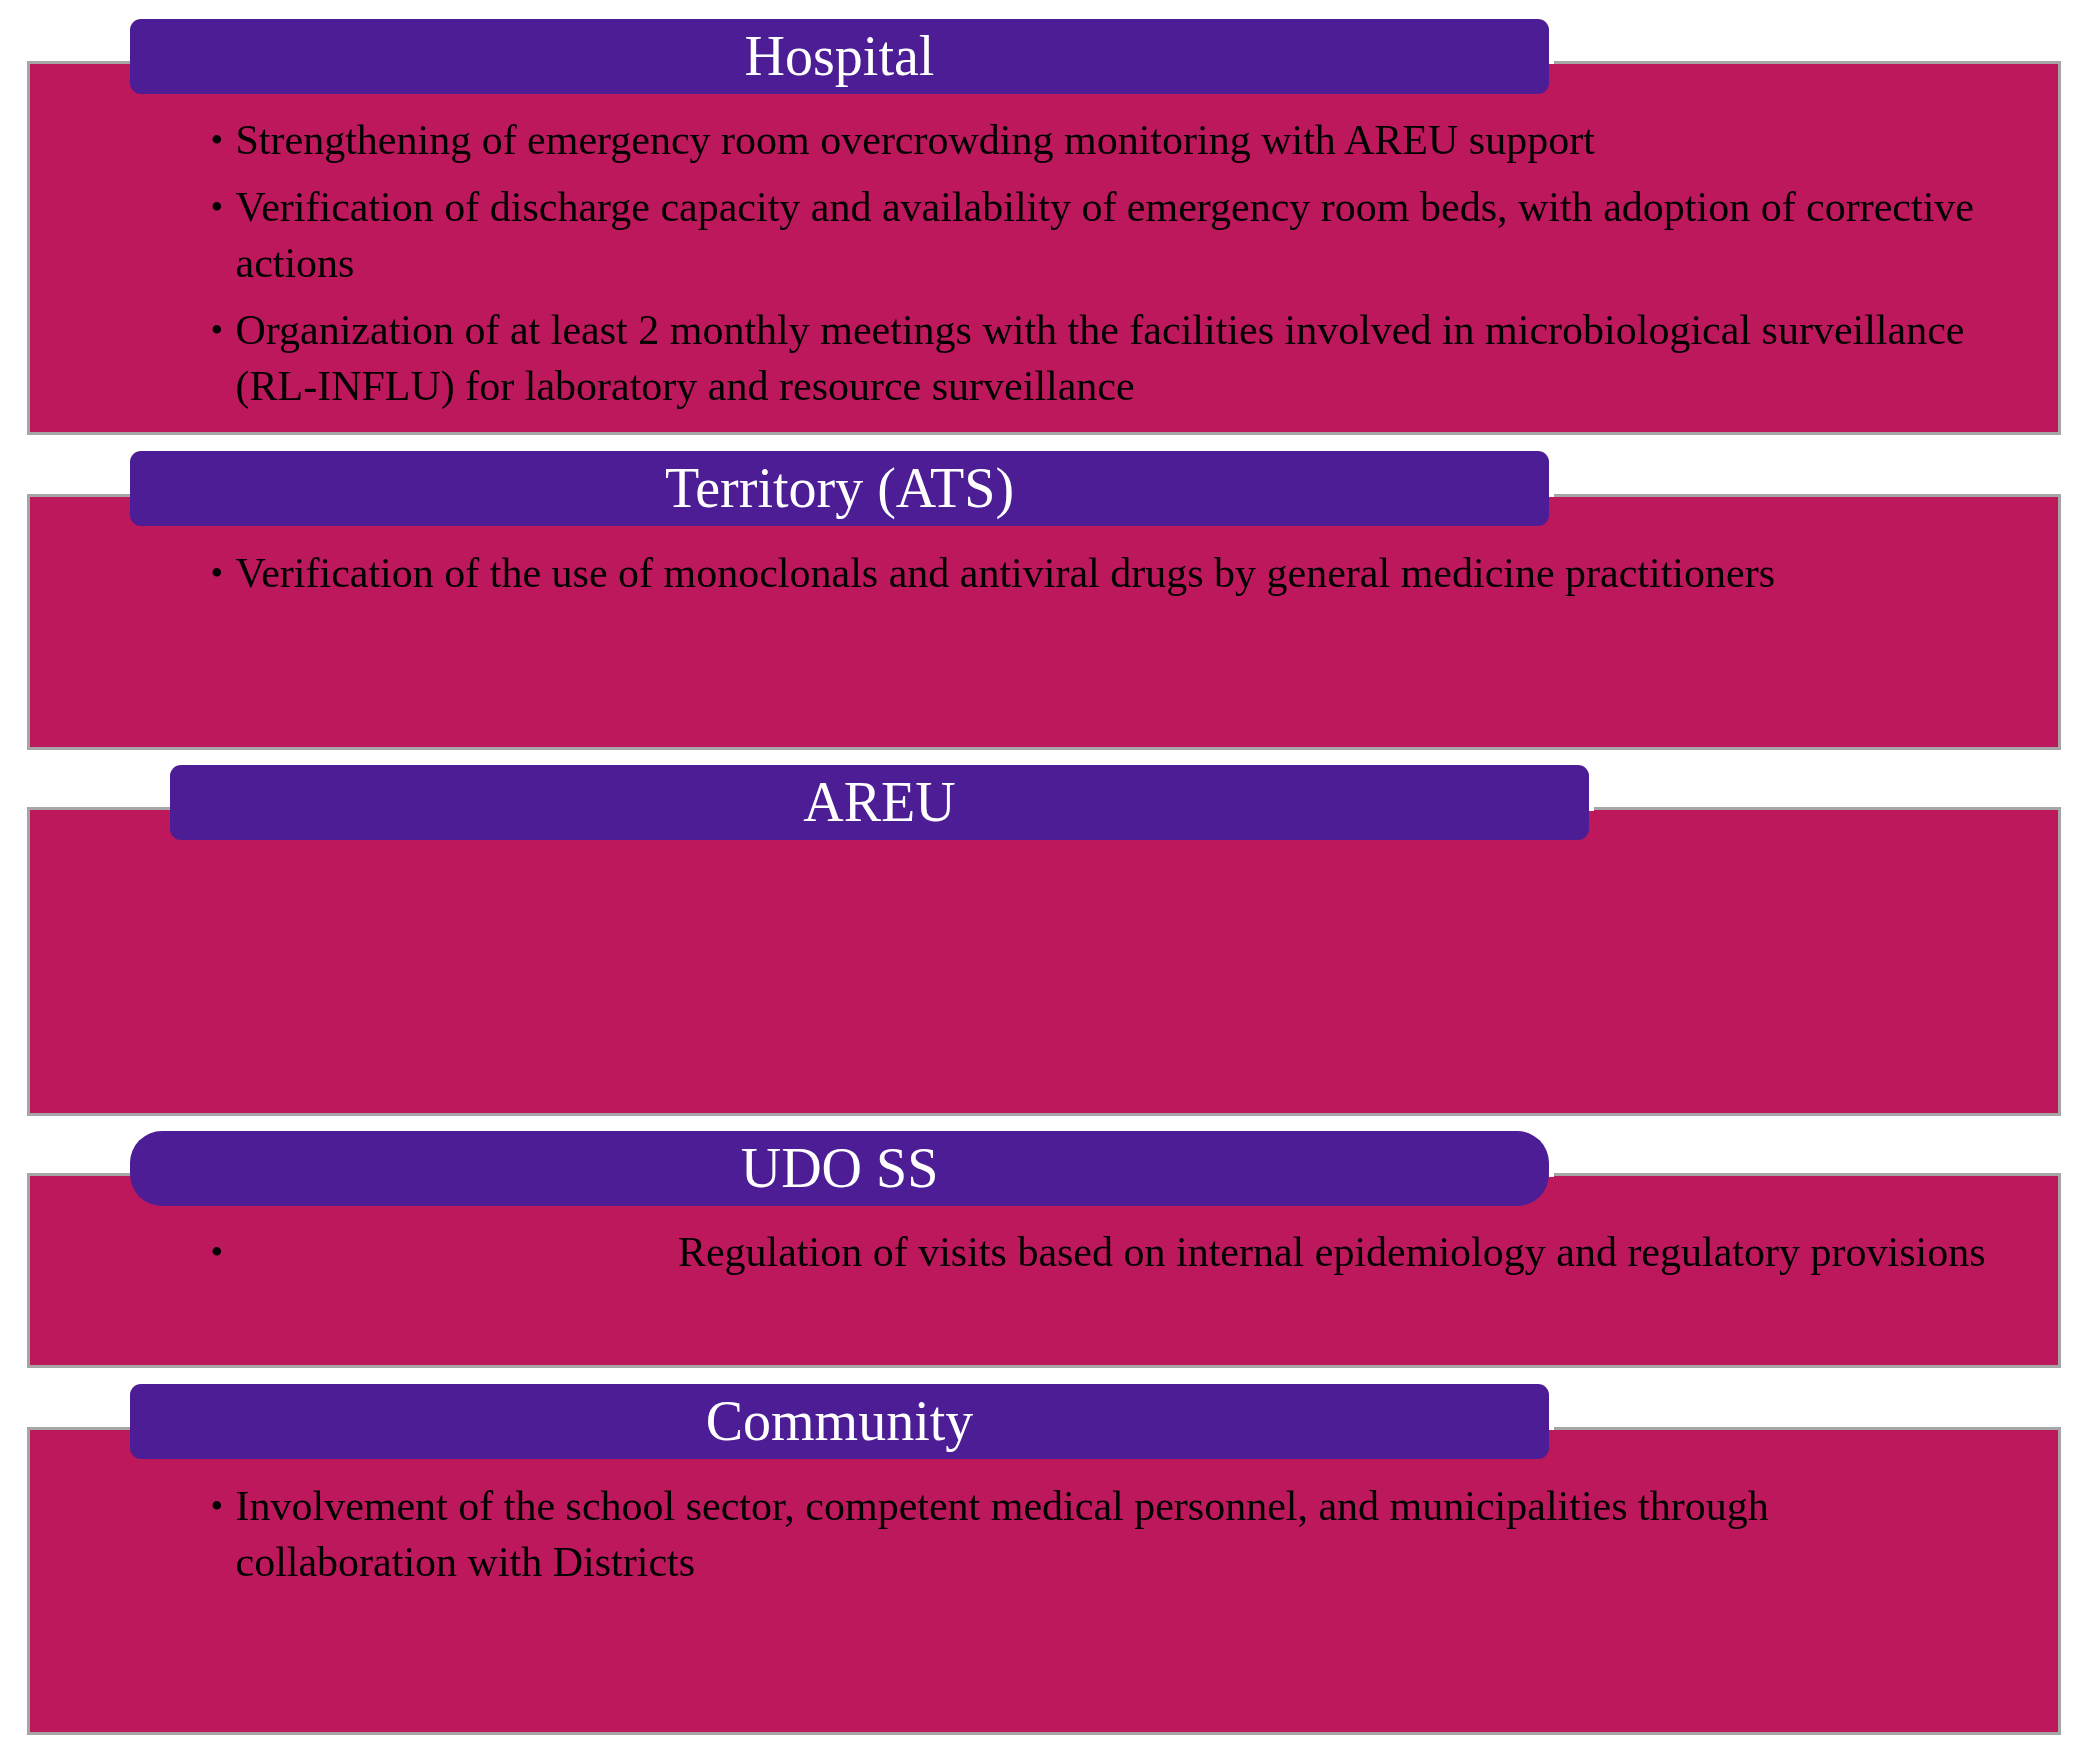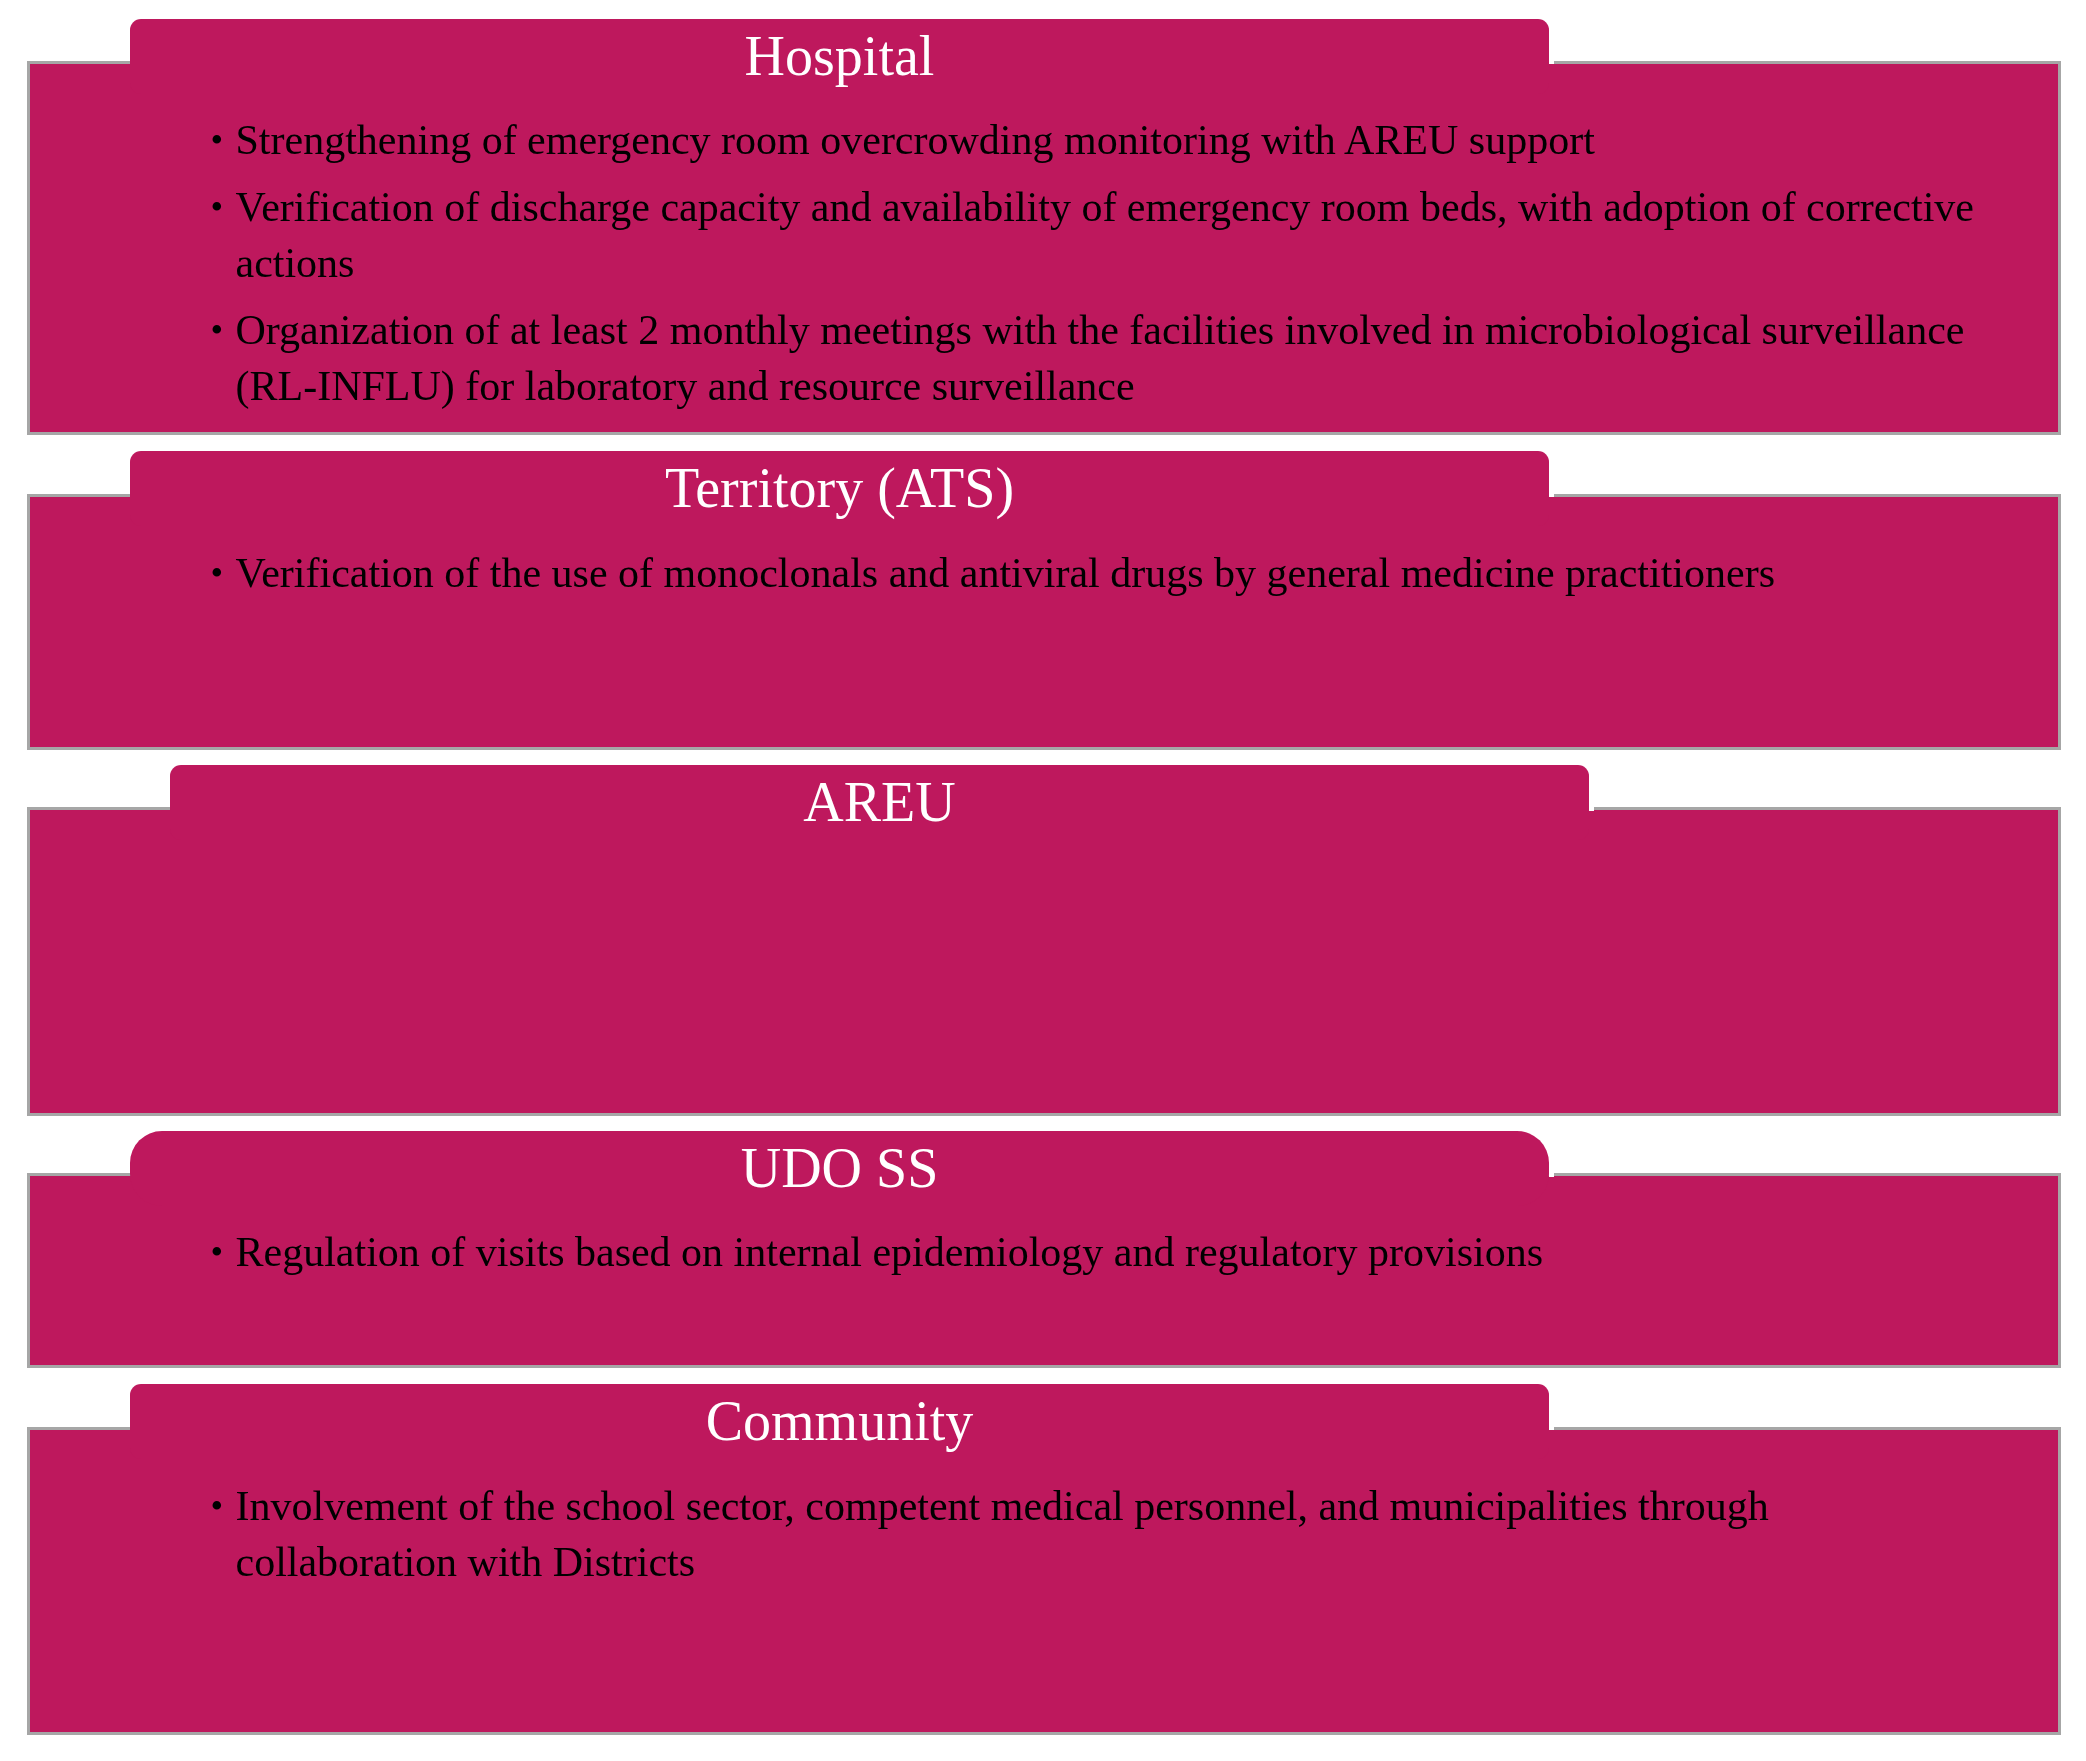--- a/index.html
+++ b/index.html
@@ -1,20 +1,20 @@
 <!DOCTYPE html>
 <html style="font-size:9.7px"><head>
 <meta charset="utf-8">
 <style>
   html, body { margin:0; padding:0; background:#ffffff; }
   body { width:2087px; height:1762px; position:relative; overflow:hidden;
          font-family: "Liberation Serif", "DejaVu Serif", serif; color:#000; }
   .box { position:absolute; left:26.5px; width:2034px; box-sizing:border-box;
          border:3.6px solid #a6a6a6; background:#be185d; }
-  .hdr { position:absolute; left:130px; width:1419px; height:75px; background:#be185d;
+  .hdr { position:absolute; left:130px; width:1419px; height:75px; background:#4c1d95;
          border-radius:11px; color:#fff; font-size:56px; text-align:center; line-height:75px; }
   .hdr::after{content:"";position:absolute;right:-4.8px;top:42px;width:4.8px;height:3.6px;background:#fff;}
   ul { list-style:none; margin:0; padding:0; position:absolute; left:181px; right:72px; }
   li { position:relative; font-size:42px; line-height:56px; padding-left:25px; margin-bottom:11px; }
   li::before { content:"•"; position:absolute; left:0; top:0; font-size:36px; }
 </style>
 </head>
 <body>
 
 <div class="box" style="top:61px;height:374px;">
@@ -32,21 +32,21 @@
   </ul>
 </div>
 <div class="hdr" style="top:451px;">Territory (ATS)</div>
 
 <div class="box" style="top:807px;height:309px;">
   <ul style="top:48px;">
   </ul>
 </div>
 <div class="hdr" style="top:765px;margin-left:40px;">AREU</div>
 
-<div class="box" style="top:1173px;height:195px;">
+<div class="box" style="top:1173px;height:195px;text-align:right;">
   <ul style="top:48px;">
     <li>Regulation of visits based on internal epidemiology and regulatory provisions</li>
   </ul>
 </div>
 <div class="hdr" style="top:1131px;border-radius:32px;">UDO SS</div>
 
 <div class="box" style="top:1427px;height:308px;">
   <ul style="top:48px;">
     <li>Involvement of the school sector, competent medical personnel, and municipalities through collaboration with Districts</li>
   </ul>

